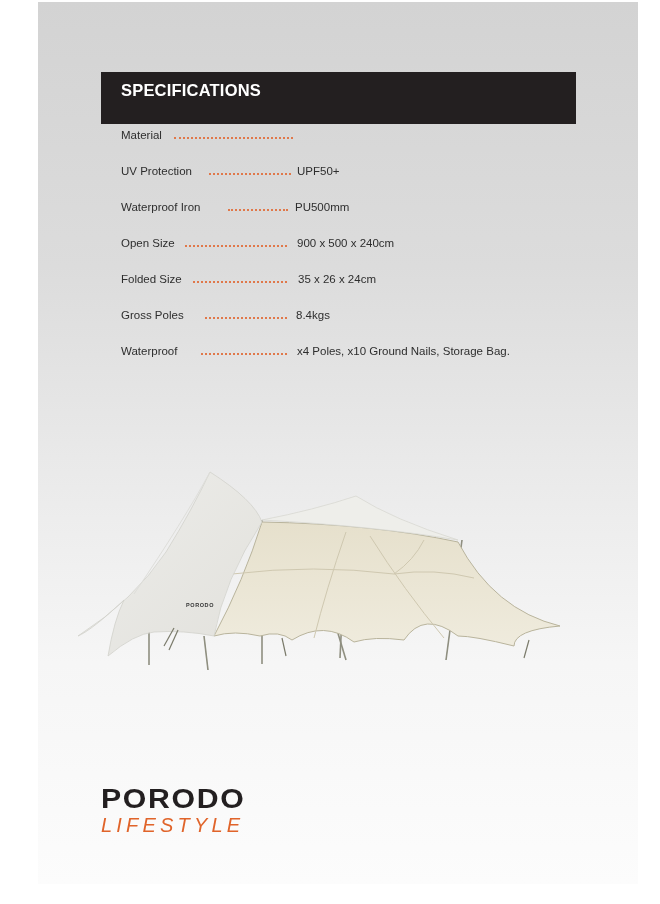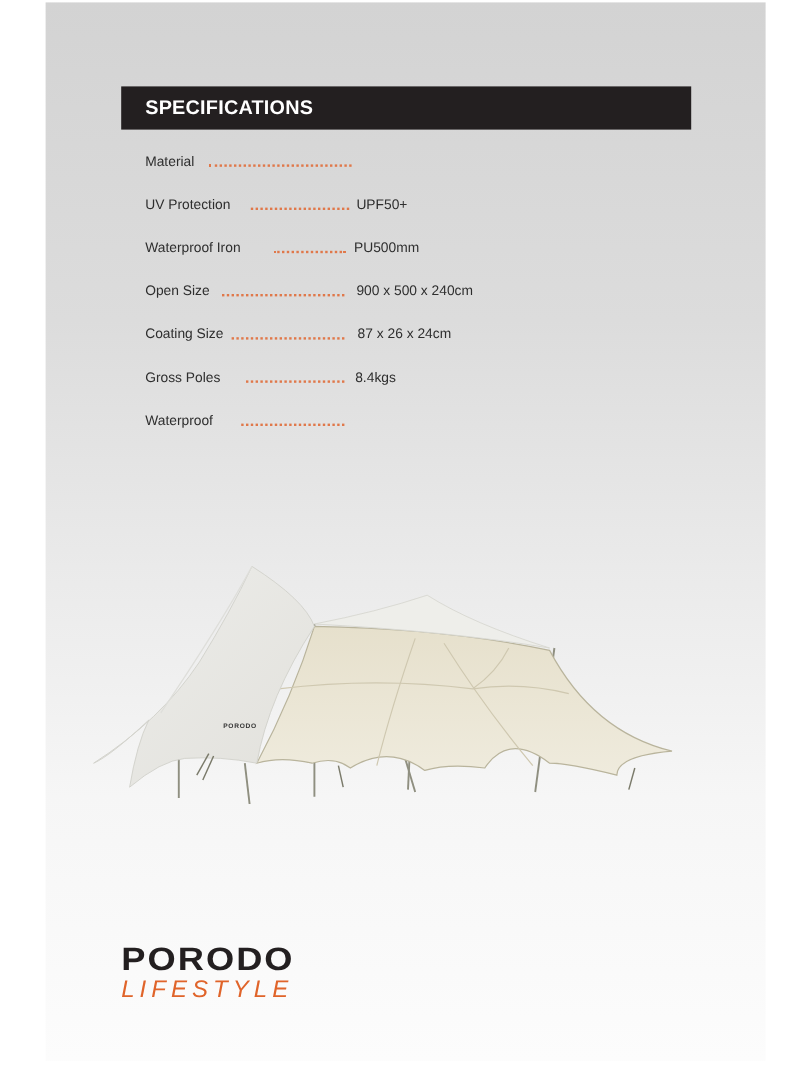--- a/index.html
+++ b/index.html
@@ -5,21 +5,21 @@
   html, body { margin: 0; padding: 0; }
   body {
     width: 660px; height: 904px; background: #ffffff; position: relative; overflow: hidden;
     font-family: "Liberation Sans", "DejaVu Sans", sans-serif;
   }
   .panel {
     position: absolute; left: 38px; top: 2px; width: 600px; height: 882px;
     background: linear-gradient(to bottom, #d3d3d3 0%, #dcdcdc 30%, #ebebeb 55%, #f6f6f6 75%, #fcfcfc 100%);
   }
   .spec-header {
-    position: absolute; left: 101px; top: 72px; width: 475px; height: 36px;
+    position: absolute; left: 101px; top: 72px; width: 475px; height: 52px;
     background: #231f20; color: #ffffff;
   }
   .spec-header span {
     position: absolute; left: 20px; top: 9px; font-size: 16.5px; font-weight: bold; letter-spacing: 0.2px;
   }
   .spec-row {
     position: absolute; left: 121px; height: 18px; width: 470px; font-size: 11.5px; color: #2e2e2e; text-decoration: underline;
   }
   .spec-row .lbl { position: absolute; left: 0; top: 0; white-space: nowrap; }
   .spec-row .dots {
@@ -57,32 +57,33 @@
   <span class="lbl">Waterproof Iron</span>
   <span class="dots" style="left:107px;width:60px"></span>
   <span class="val" style="left:174px">PU500mm</span>
 </div>
 <div class="spec-row" style="top:237px">
   <span class="lbl">Open Size</span>
   <span class="dots" style="left:64px;width:102px"></span>
   <span class="val" style="left:176px">900 x 500 x 240cm</span>
 </div>
 <div class="spec-row" style="top:273px">
-  <span class="lbl">Coating Size</span>
+  <span class="lbl">Folded Size</span>
   <span class="dots" style="left:72px;width:94px"></span>
-  <span class="val" style="left:177px">87 x 26 x 24cm</span>
+  <span class="val" style="left:177px">35 x 26 x 24cm</span>
 </div>
 <div class="spec-row" style="top:309px">
   <span class="lbl">Gross Poles</span>
   <span class="dots" style="left:84px;width:82px"></span>
   <span class="val" style="left:175px">8.4kgs</span>
 </div>
 <div class="spec-row" style="top:345px">
   <span class="lbl">Waterproof</span>
   <span class="dots" style="left:80px;width:86px"></span>
+  <span class="val" style="left:176px">x4 Poles, x10 Ground Nails, Storage Bag.</span>
 </div>
 
 <svg class="tent" viewBox="0 0 524 216">
   <defs>
     <linearGradient id="lg" x1="0" y1="0" x2="1" y2="1">
       <stop offset="0" stop-color="#ededea"></stop>
       <stop offset="1" stop-color="#e2e1dc"></stop>
     </linearGradient>
     <linearGradient id="rg" x1="0" y1="0" x2="0" y2="1">
       <stop offset="0" stop-color="#e6e0cc"></stop>

